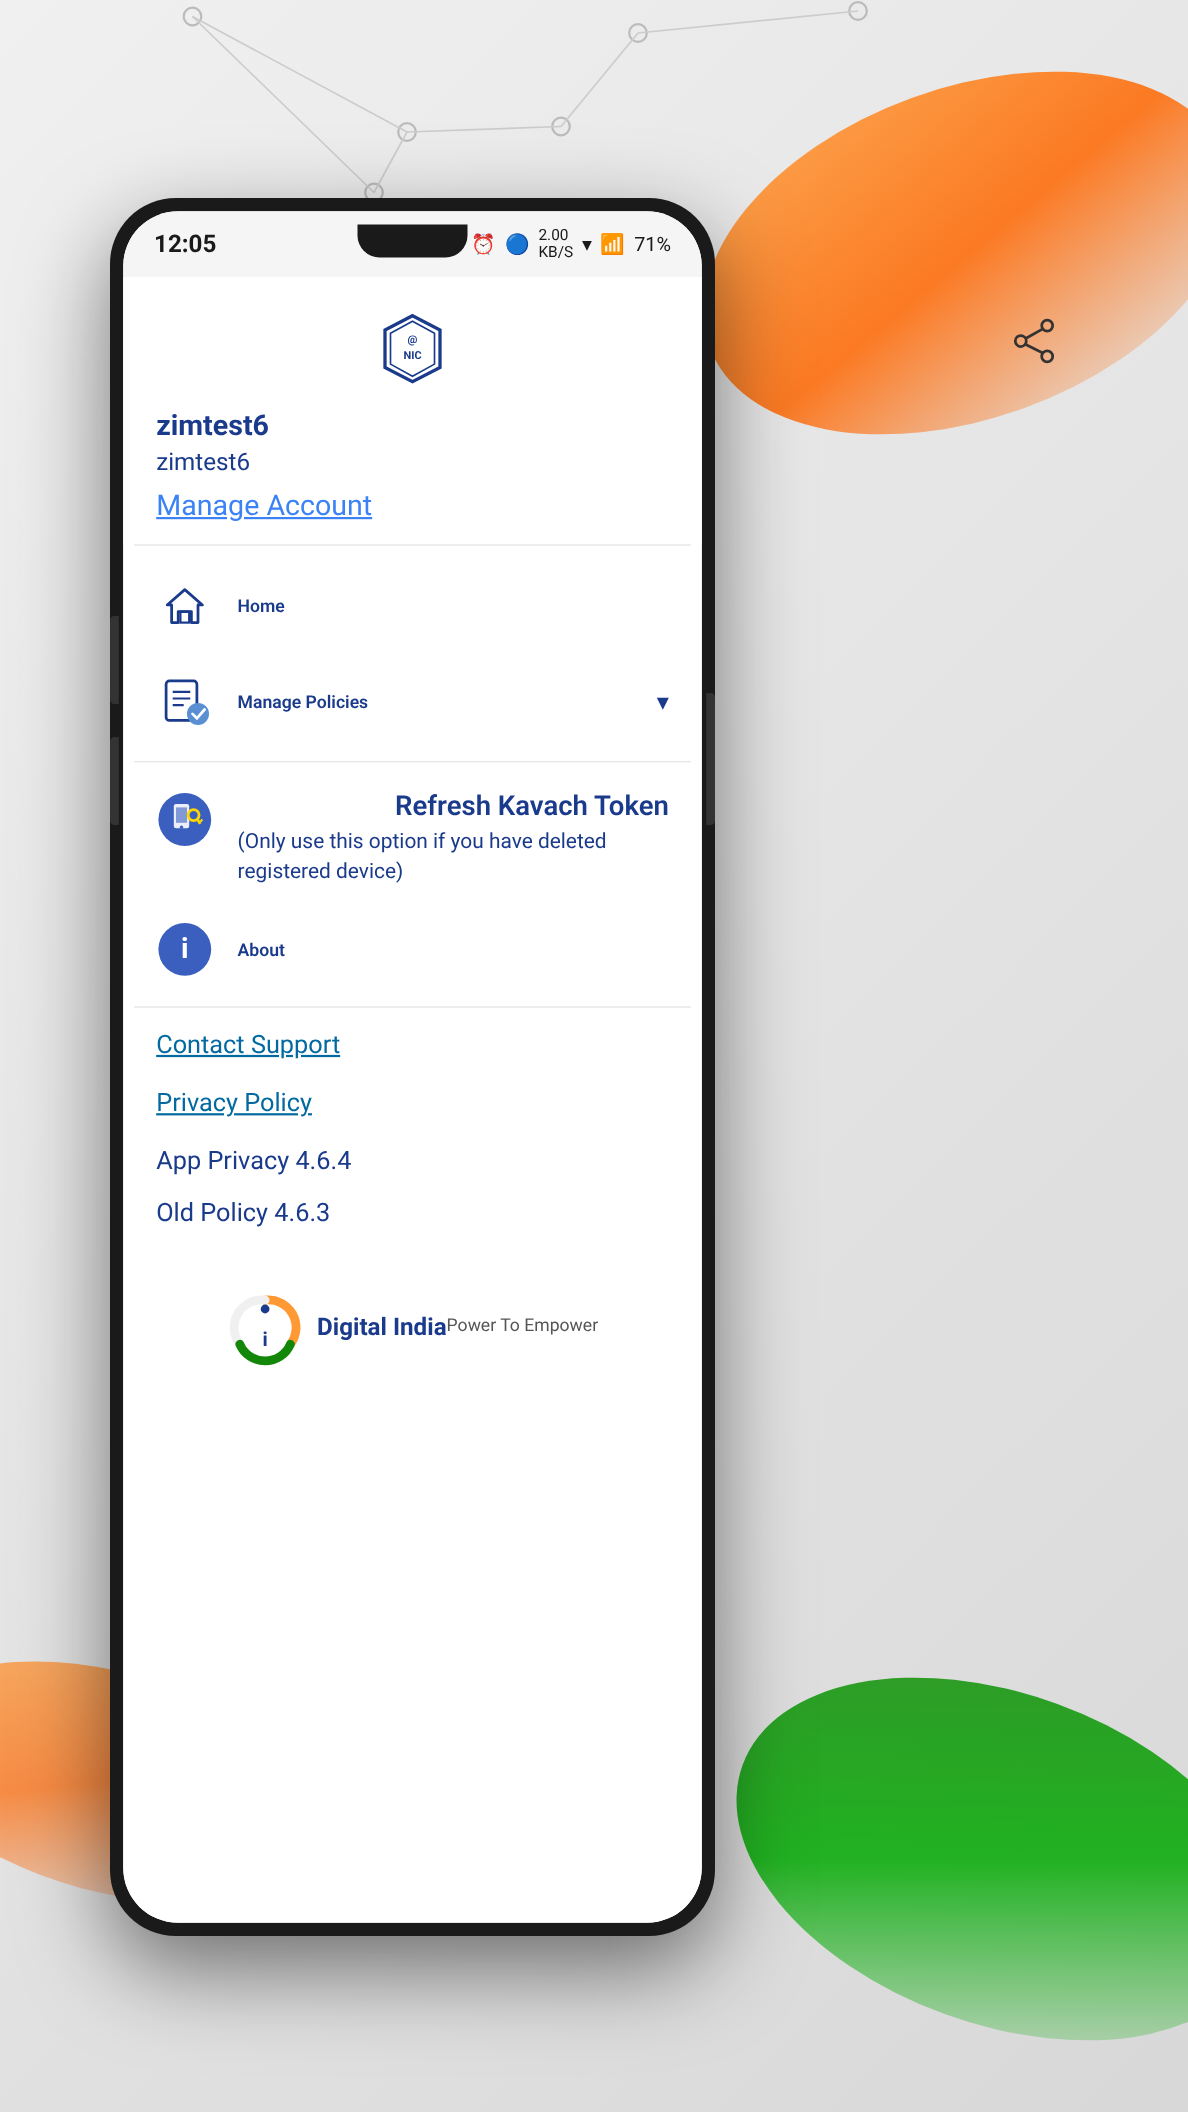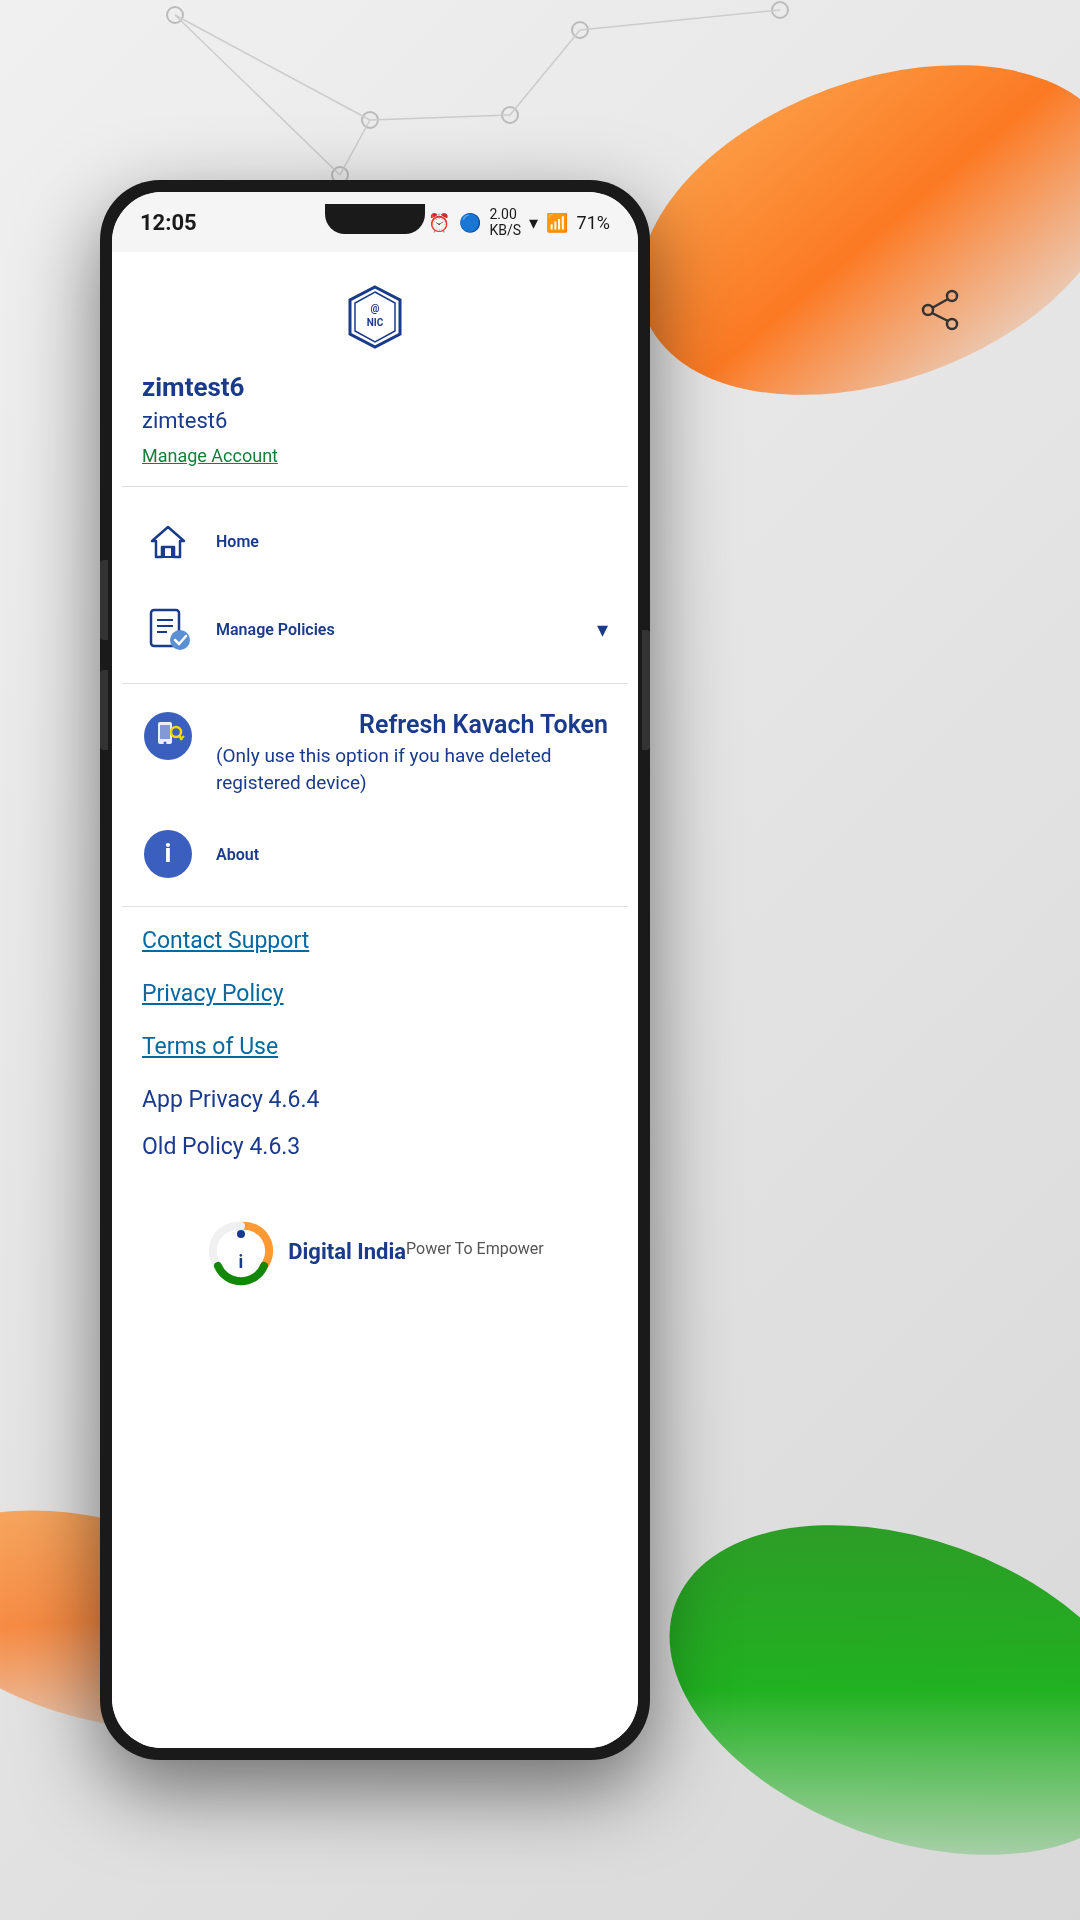--- a/index.html
+++ b/index.html
@@ -151,22 +151,22 @@
       margin-bottom: 6px;
     }
 
     .user-name-sub {
       font-size: 22px;
       color: #1a3a8c;
       margin-bottom: 12px;
     }
 
     .manage-account-link {
-      font-size: 18px;
-      color: #15803d;
+      font-size: 26px;
+      color: #3b82f6;
       text-decoration: underline;
       cursor: pointer;
     }
 
     .divider {
       height: 1px;
       background: #e0e0e0;
       margin: 0 10px;
     }
 
@@ -468,21 +468,20 @@
           </div>
           <span class="menu-item-label">About</span>
         </div>
       </div>
 
       <div class="divider"></div>
 
       <div class="links-section">
         <a class="link-item">Contact Support</a>
         <a class="link-item">Privacy Policy</a>
-        <a class="link-item">Terms of Use</a>
         <span class="version-item">App Privacy 4.6.4</span>
         <span class="version-item">Old Policy 4.6.3</span>
       </div>
 
       <div class="digital-india-footer">
 
         <svg class="di-logo" viewBox="0 0 70 70" xmlns="http://www.w3.org/2000/svg">
 
           <path d="M35 10 A25 25 0 0 1 58 50" fill="none" stroke="#FF9933" stroke-width="8" stroke-linecap="round"></path>
 

